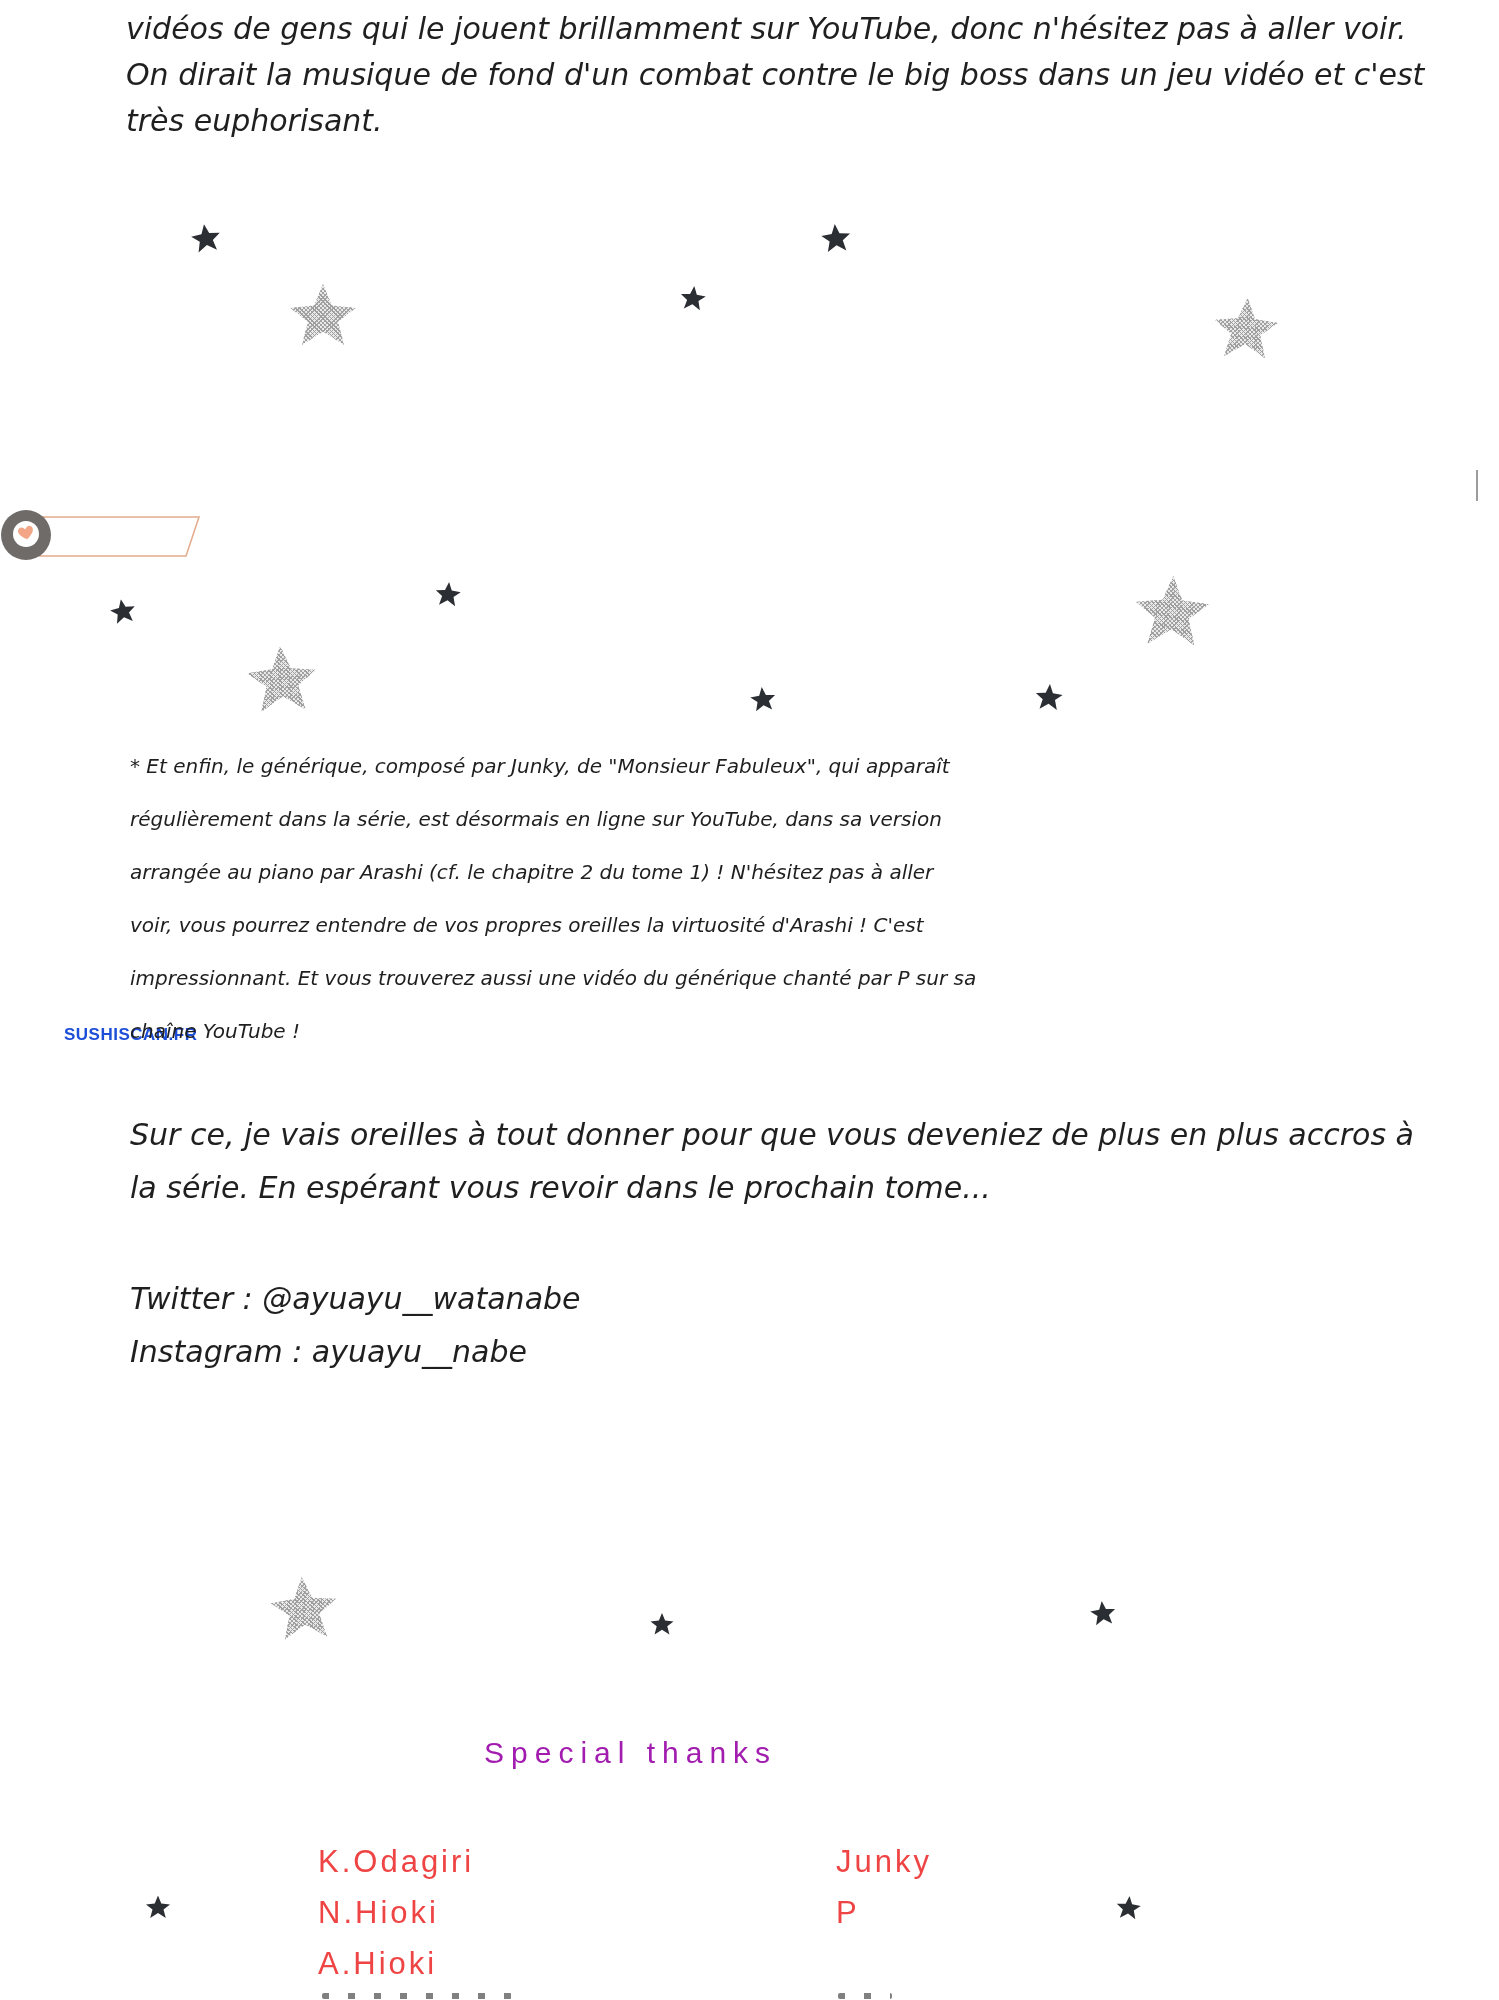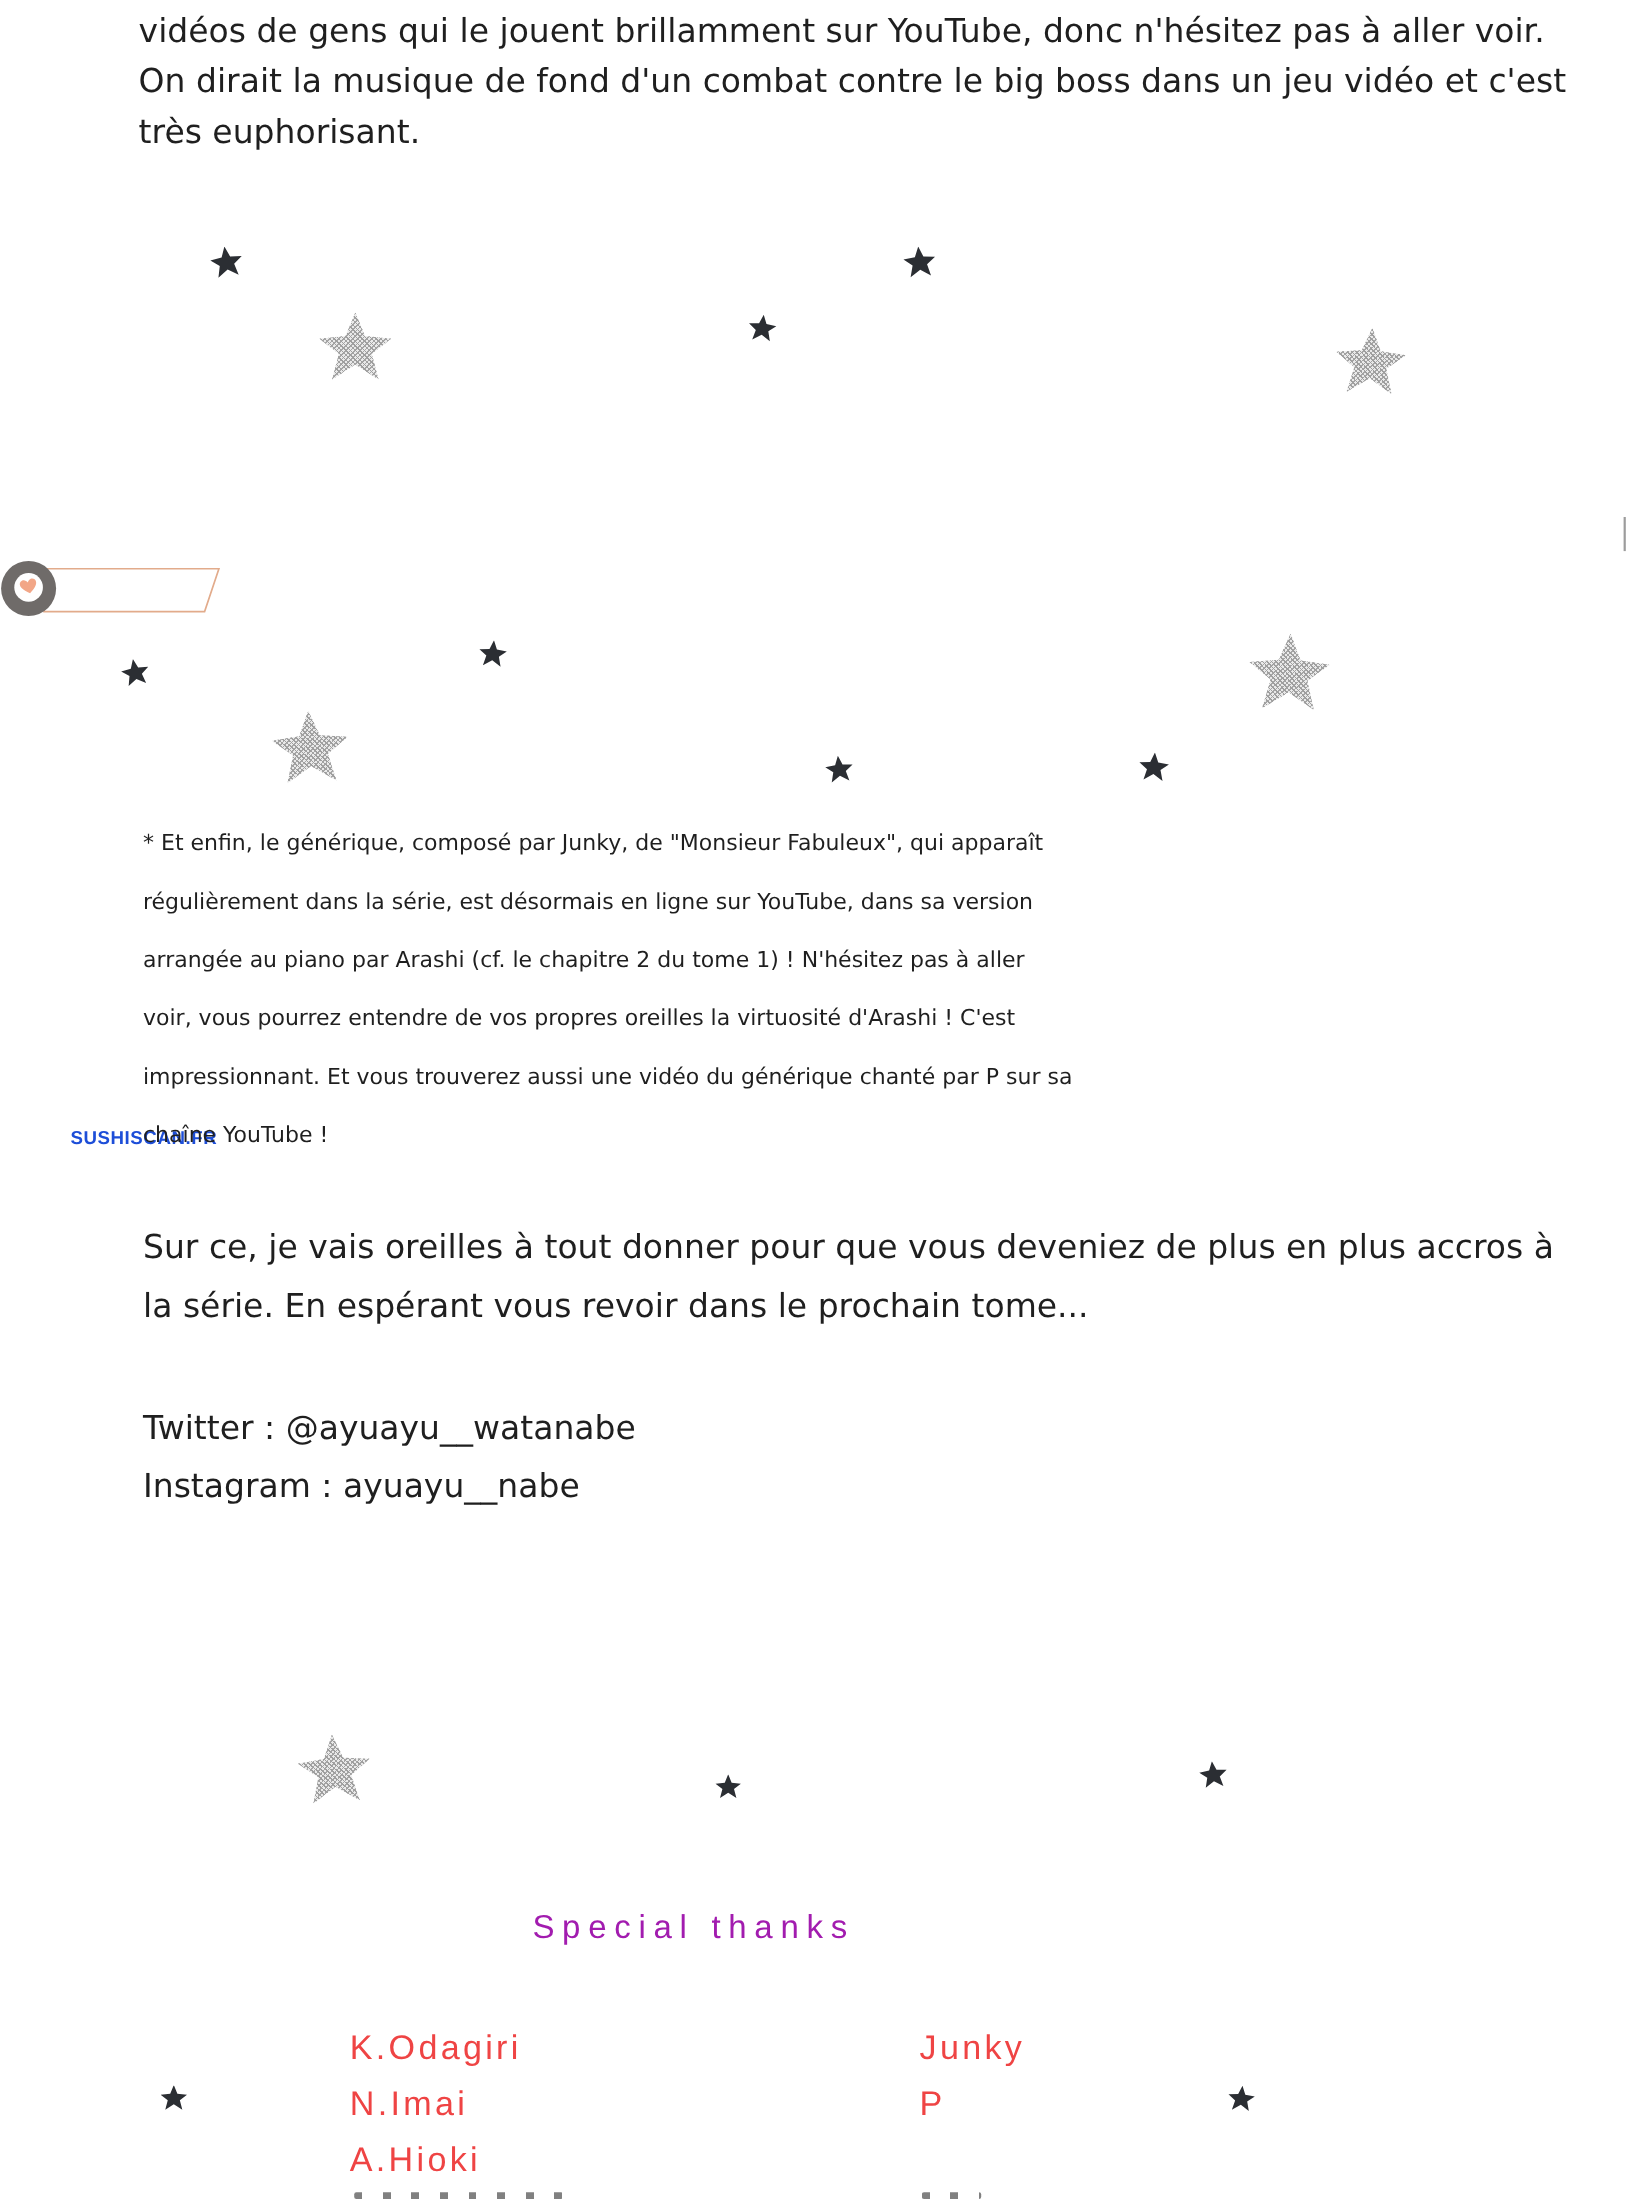--- a/index.html
+++ b/index.html
@@ -1,19 +1,19 @@
 <!DOCTYPE html>
 <html><head>
 <meta charset="utf-8">
 <style>
   html,body{margin:0;padding:0;background:#ffffff;}
   .page{position:relative;width:1499px;height:2000px;background:#ffffff;overflow:hidden;
         font-family:"Liberation Sans",sans-serif;}
   
-  .hw{position:absolute;font-family:"DejaVu Sans",sans-serif;
+  .hw{position:absolute;font-family:"DejaVu Sans",sans-serif;font-style:italic;
       color:#1f1f1f;white-space:nowrap;}
   .hw .line{display:block;}
   .intro{left:126px;top:6px;font-size:30px;line-height:46px;}
   .mainp{left:130px;top:740px;font-size:20px;line-height:53px;}
   .outro{left:130px;top:1108px;font-size:30px;line-height:53px;}
   .socials{left:130px;top:1272px;font-size:30px;line-height:53px;}
   
   .thanks-title{position:absolute;left:484px;top:1736px;font-size:30px;letter-spacing:7px;
       color:#a21caf;white-space:nowrap;}
   .thanks-col{position:absolute;font-size:31px;letter-spacing:3px;color:#ef4444;
@@ -82,21 +82,21 @@
 
   <div class="hw socials">
     <span class="line">Twitter : @ayuayu__watanabe</span>
     <span class="line">Instagram : ayuayu__nabe</span>
   </div>
 
   <div class="thanks-title">Special thanks</div>
 
   <div class="thanks-col left">
     <span class="line" style="display:block">K.Odagiri</span>
-    <span class="line" style="display:block">N.Imai</span>
+    <span class="line" style="display:block">N.Hioki</span>
     <span class="line" style="display:block">A.Hioki</span>
   </div>
 
   <div class="thanks-col right">
     <span class="line" style="display:block">Junky</span>
     <span class="line" style="display:block">P</span>
   </div>
 
   <div class="tips left"></div>
   <div class="tips right"></div>

